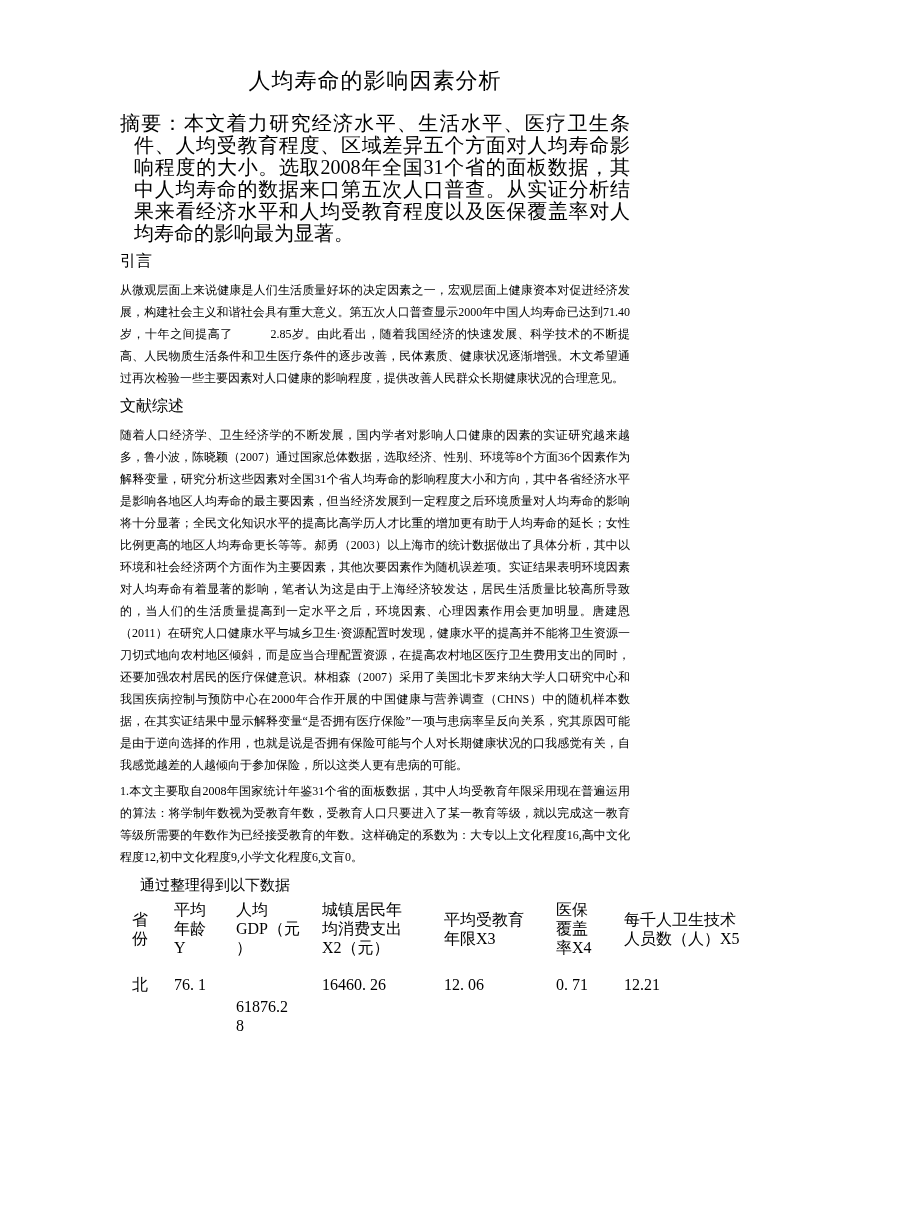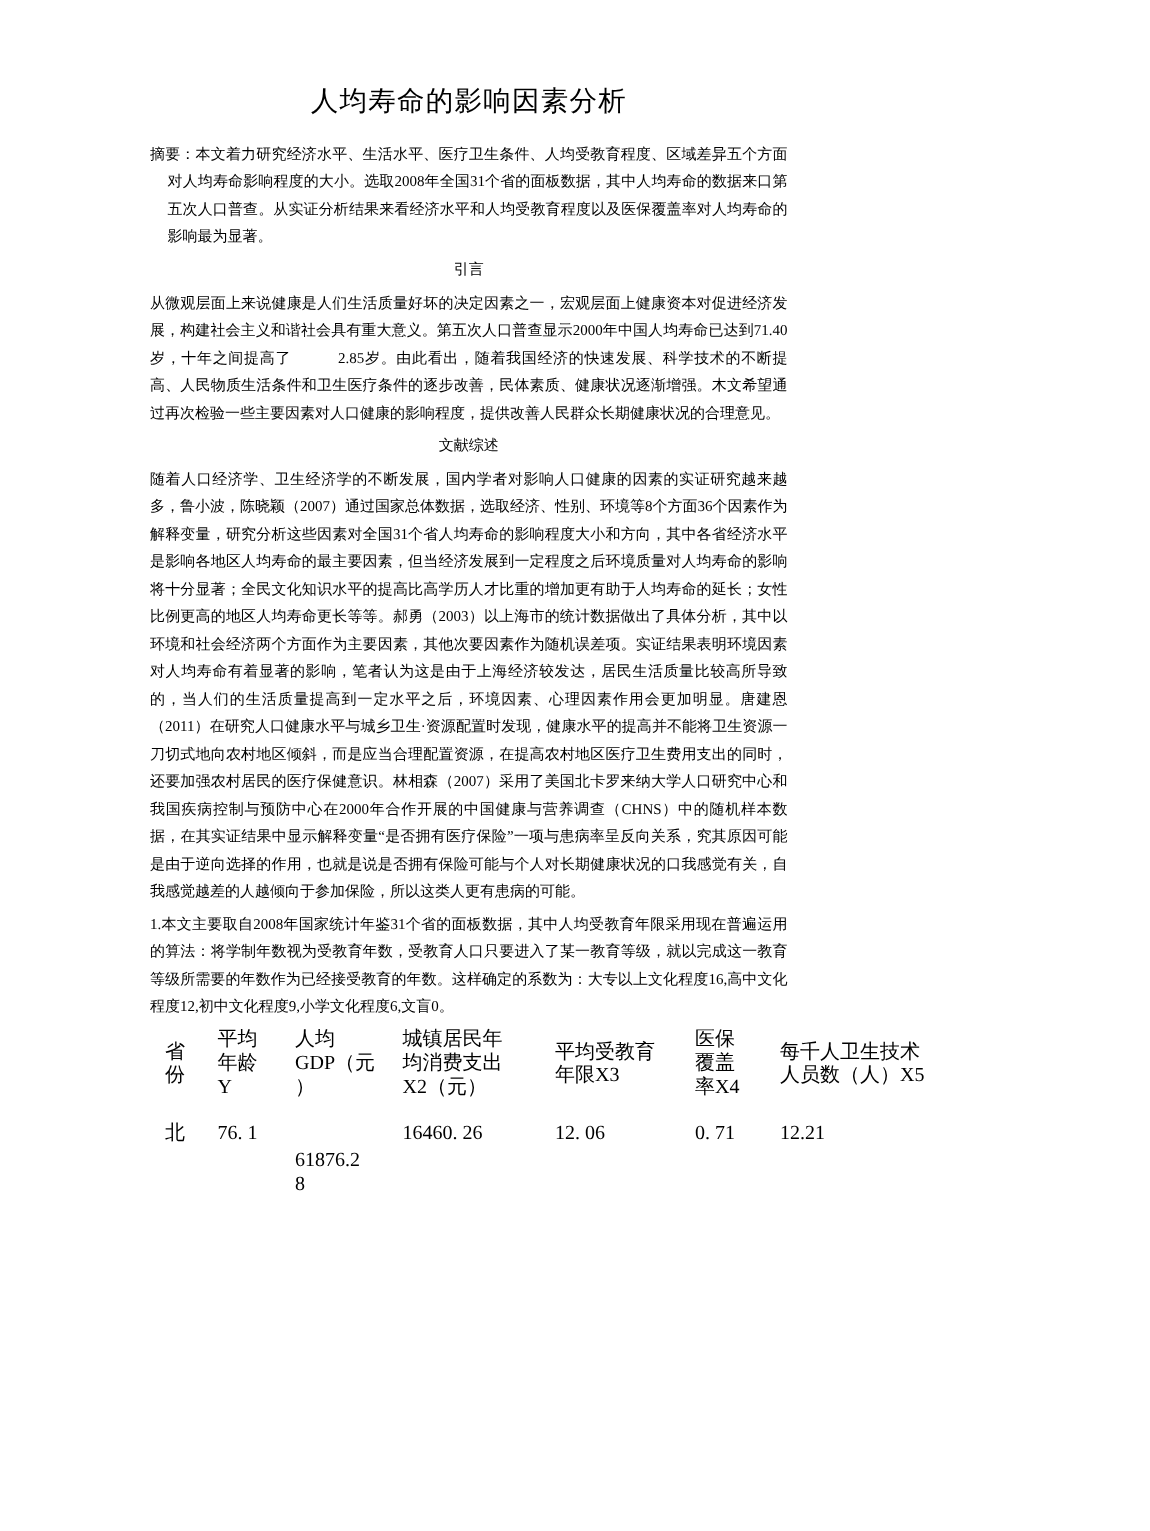--- a/index.html
+++ b/index.html
@@ -19,31 +19,31 @@
     padding: 66px 118px 0 120px;
   }
   .doc-title {
     font-size: 22px;
     font-weight: 400;
     text-align: center;
     margin: 0 0 16px 0;
     letter-spacing: 1px;
   }
   .abstract {
-    font-size: 12px;
+    font-size: 20px;
     line-height: 22px;
     text-align: justify;
     margin: 0 0 4px 0;
     padding-left: 14px;
     text-indent: -14px;
   }
   .section-heading {
-    font-size: 12px;
+    font-size: 16px;
     font-weight: 400;
-    text-align: center;
+    text-align: left;
     margin: 7px 0 7px 0;
   }
   .body-para {
     font-size: 12px;
     line-height: 22px;
     text-align: justify;
     margin: 0 0 4px 0;
   }
   .table-intro {
     font-size: 15px;
@@ -92,20 +92,21 @@
 
   <p class="abstract"><span>摘要：</span><span>本文着力研究经济水平、生活水平、医疗卫生条件、人均受教育程度、区域差异五个方面对人均寿命影响程度的大小。选取2008年全国31个省的面板数据，其中人均寿命的数据来口第五次人口普查。从实证分析结果来看经济水平和人均受教育程度以及医保覆盖率对人均寿命的影响最为显著。</span></p>
 
   <h2 class="section-heading">引言</h2>
   <p class="body-para">从微观层面上来说健康是人们生活质量好坏的决定因素之一，宏观层面上健康资本对促进经济发展，构建社会主义和谐社会具有重大意义。第五次人口普查显示2000年中国人均寿命已达到71.40岁，十年之间提高了　　　2.85岁。由此看出，随着我国经济的快速发展、科学技术的不断提高、人民物质生活条件和卫生医疗条件的逐步改善，民体素质、健康状况逐渐增强。木文希望通过再次检验一些主要因素对人口健康的影响程度，提供改善人民群众长期健康状况的合理意见。</p>
 
   <h2 class="section-heading">文献综述</h2>
   <p class="body-para">随着人口经济学、卫生经济学的不断发展，国内学者对影响人口健康的因素的实证研究越来越多，鲁小波，陈晓颖（2007）通过国家总体数据，选取经济、性别、环境等8个方面36个因素作为解释变量，研究分析这些因素对全国31个省人均寿命的影响程度大小和方向，其中各省经济水平是影响各地区人均寿命的最主要因素，但当经济发展到一定程度之后环境质量对人均寿命的影响将十分显著；全民文化知识水平的提高比高学历人才比重的增加更有助于人均寿命的延长；女性比例更高的地区人均寿命更长等等。郝勇（2003）以上海市的统计数据做出了具体分析，其中以环境和社会经济两个方面作为主要因素，其他次要因素作为随机误差项。实证结果表明环境因素对人均寿命有着显著的影响，笔者认为这是由于上海经济较发达，居民生活质量比较高所导致的，当人们的生活质量提高到一定水平之后，环境因素、心理因素作用会更加明显。唐建恩（2011）在研究人口健康水平与城乡卫生·资源配置时发现，健康水平的提高并不能将卫生资源一刀切式地向农村地区倾斜，而是应当合理配置资源，在提高农村地区医疗卫生费用支出的同时，还要加强农村居民的医疗保健意识。林相森（2007）采用了美国北卡罗来纳大学人口研究中心和我国疾病控制与预防中心在2000年合作开展的中国健康与营养调查（CHNS）中的随机样本数据，在其实证结果中显示解释变量“是否拥有医疗保险”一项与患病率呈反向关系，究其原因可能是由于逆向选择的作用，也就是说是否拥有保险可能与个人对长期健康状况的口我感觉有关，自我感觉越差的人越倾向于参加保险，所以这类人更有患病的可能。</p>
 
   <p class="body-para">1.本文主要取自2008年国家统计年鉴31个省的面板数据，其中人均受教育年限采用现在普遍运用的算法：将学制年数视为受教育年数，受教育人口只要进入了某一教育等级，就以完成这一教育等级所需要的年数作为已经接受教育的年数。这样确定的系数为：大专以上文化程度16,高中文化程度12,初中文化程度9,小学文化程度6,文盲0。</p>
+  <p class="table-intro">通过整理得到以下数据</p>
 
   <table class="data-table">
     <colgroup>
       <col style="width:42px">
       <col style="width:62px">
       <col style="width:86px">
       <col style="width:122px">
       <col style="width:112px">
       <col style="width:68px">
       <col style="width:142px">

